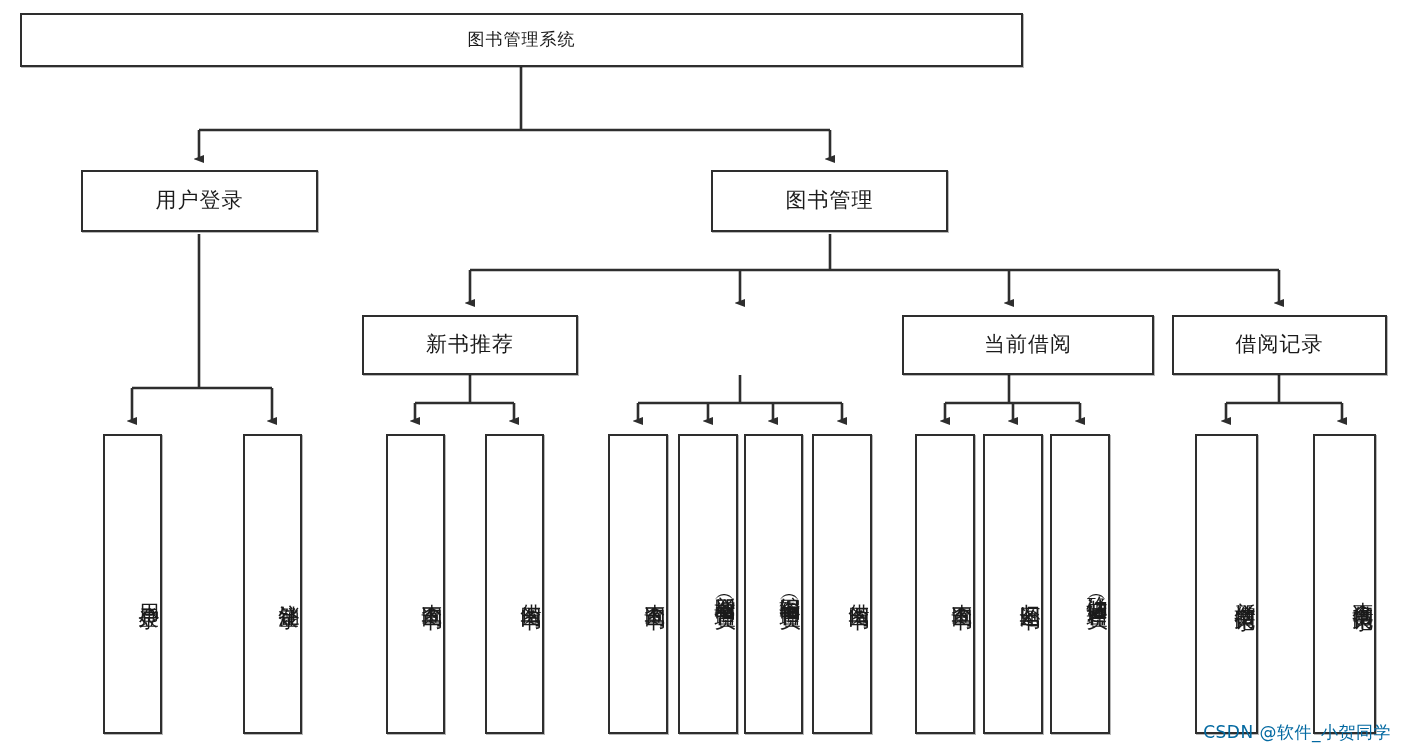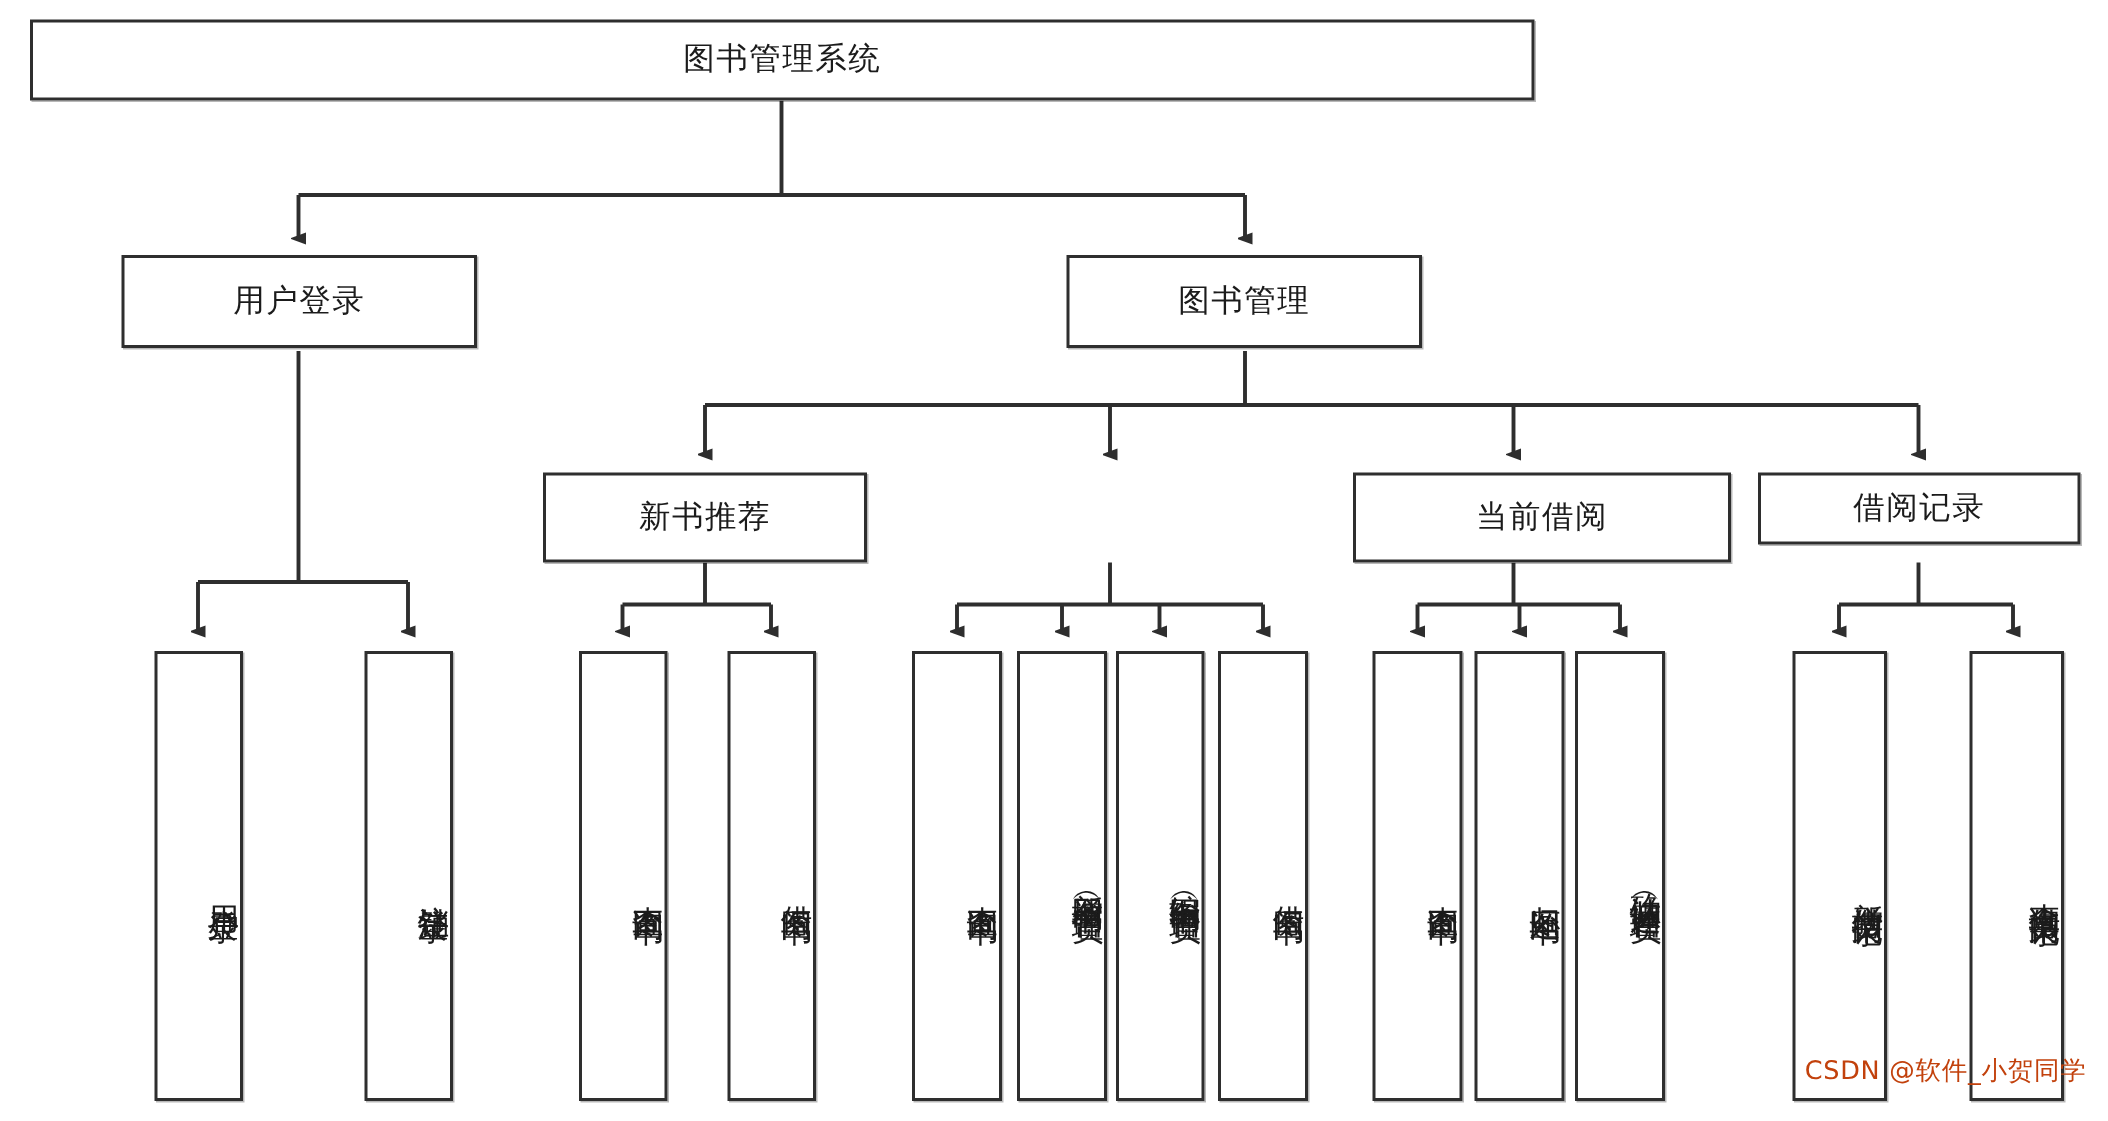--- a/index.html
+++ b/index.html
@@ -35,21 +35,21 @@
     justify-content: center;
     color: #1b1b1b;
     box-shadow: 1px 1px 0 rgba(0,0,0,0.28);
   }
   .node.h {
     font-size: 21px;
     letter-spacing: 1px;
     line-height: 1.2;
   }
   .node.root {
-    font-size: 21px;
+    font-size: 17px;
     font-family: Liberation Serif, serif;
   }
   .node.v {
     writing-mode: vertical-rl;
     text-orientation: upright;
     align-items: flex-start;
     justify-content: center;
     padding-top: 14px;
     font-size: 21px;
     line-height: 1.12;
@@ -59,23 +59,23 @@
     padding-top: 8px;
   }
   .node .txt {
     writing-mode: inherit;
     text-orientation: inherit;
     white-space: nowrap;
   }
   .watermark {
     position: absolute;
     right: 14px;
-    bottom: 22px;
+    bottom: 3px;
     font-size: 17px;
-    color: #c2410c;
+    color: #0369a1;
     letter-spacing: 0.5px;
     user-select: none;
     white-space: nowrap;
   }
 </style>
 </head>
 <body>
 
 <div id="canvas">
 
@@ -139,21 +139,21 @@
   <div class="node h" style="left:362px; top:315px; width:216px; height:60px;">
     <span class="txt">新书推荐</span>
   </div>
 
   <div class="node h" style="left:711px; top:170px; width:237px; height:62px;">
     <span class="txt">图书管理</span>
   </div>
   <div class="node h" style="left:902px; top:315px; width:252px; height:60px;align-items:center;">
     <span class="txt">当前借阅</span>
   </div>
-  <div class="node h" style="left:1172px; top:315px; width:215px; height:48px;">
+  <div class="node h" style="left:1172px; top:315px; width:215px; height:60px;">
     <span class="txt">借阅记录</span>
   </div>
 
   <div class="node v" style="left:103px; top:434px; width:59px; height:300px;">
     <span class="txt">用户登录</span>
   </div>
   <div class="node v" style="left:243px; top:434px; width:59px; height:300px;">
     <span class="txt">注销登录</span>
   </div>
 

